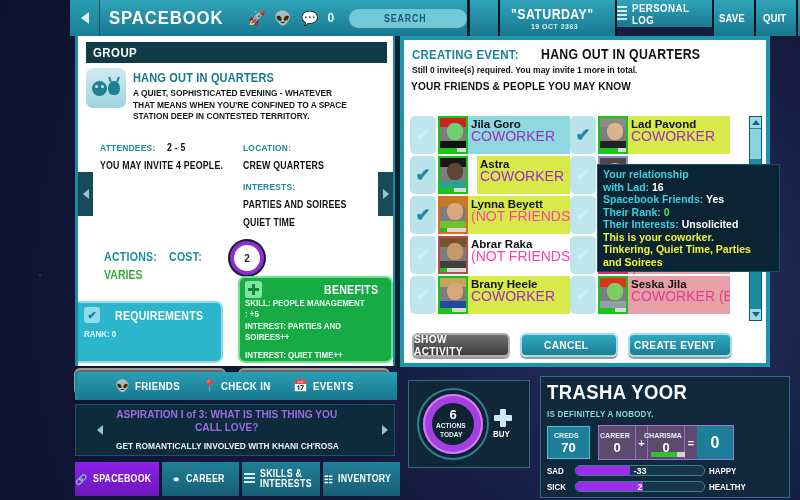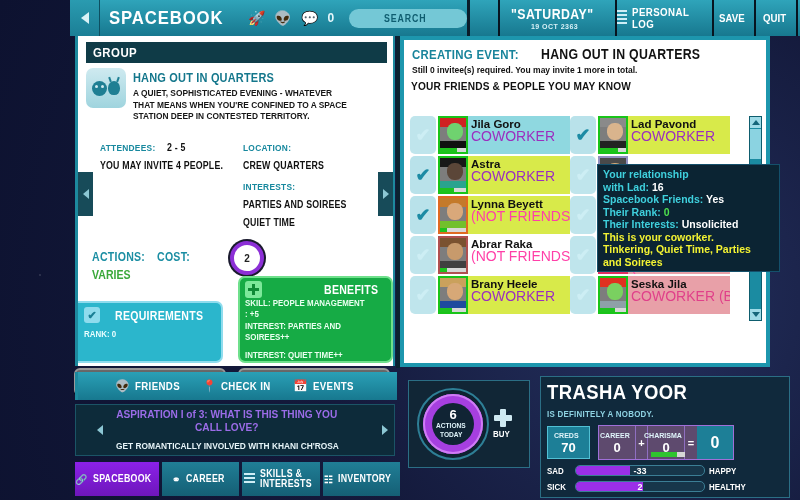--- a/index.html
+++ b/index.html
@@ -51,21 +51,21 @@
   .tb-search span { color:#0f5d70; font-size:10px; font-weight:bold; letter-spacing:1px; }
   .tb-gap { width:30px; height:36px; background:linear-gradient(#2fa4ba,#17788f); border-right:2px solid #07141f;}
   .tb-date {
     width:117px; height:36px; background:linear-gradient(#2fa4ba,#17788f);
     display:flex; flex-direction:column; align-items:center; justify-content:center;
     border-right:2px solid #07141f;
   }
   .tb-date .d1 { color:#fff; font-size:14px; font-weight:bold; letter-spacing:.5px; }
   .tb-date .d2 { color:#d8f1f7; font-size:8px; font-weight:bold; letter-spacing:.5px; }
   .tb-log {
-    width:97px; height:36px; background:linear-gradient(#2fa4ba,#17788f);
+    width:97px; height:27px; background:linear-gradient(#2fa4ba,#17788f);
     display:flex; align-items:center; justify-content:center; gap:5px;
     border-right:2px solid #07141f;
   }
   .tb-log span { color:#fff; font-size:11px; font-weight:bold; letter-spacing:.5px;}
   .listico { display:inline-block; width:11px; }
   .listico i { display:block; height:2px; background:#cfeef6; margin-bottom:2px; }
   .tb-btn {
     width:42px; height:36px; background:linear-gradient(#2fa4ba,#17788f);
     display:flex; align-items:center; justify-content:center;
     border-right:2px solid #07141f; color:#fff; font-size:11px; font-weight:bold;
@@ -106,21 +106,21 @@
   .info-val { color:#111; font-size:10px; font-weight:bold; letter-spacing:.2px; }
 
   .arrow-l, .arrow-r {
     position:absolute; width:15px; height:44px; background:#174b59;
     display:flex; align-items:center; justify-content:center; top:136px;
   }
   .arrow-l { left:0; } .arrow-r { right:0; }
   .tri-l { width:0;height:0;border-top:5px solid transparent;border-bottom:5px solid transparent;border-right:6px solid #8cc7d4;}
   .tri-r { width:0;height:0;border-top:5px solid transparent;border-bottom:5px solid transparent;border-left:6px solid #8cc7d4;}
 
-  .act-row { display:flex; padding:12px 8px 0 14px; }
+  .act-row { display:flex; padding:12px 8px 0 26px; }
   .act-col { width:50%; }
   .act-lbl { color:#1b8ea3; font-size:12px; font-weight:bold; letter-spacing:.3px; }
   .cost-val { color:#3aa83a; font-size:12px; font-weight:bold; }
   .act-circle {
     position:absolute; left:152px; top:205px; width:34px; height:34px; border-radius:50%;
     background:#fff; border:4px solid #8c2fd6;
     box-shadow:0 0 0 2px #1a1a2e;
     display:flex; align-items:center; justify-content:center;
   }
   .act-circle span { color:#222; font-size:10px; font-weight:bold; }
@@ -520,21 +520,21 @@
               <span class="c">✔</span>
             </div>
             <div class="fav" style="border-color: rgb(25, 196, 25);">
               <div class="hair" style="background:#181818"></div>
               <div class="head" style="background:#5b4638"></div>
               <div class="body" style="background:#2aa38f"></div>
               <span class="fbar" style="bottom:0">
                 <i style="width:48%"></i>
               </span>
             </div>
-            <div class="finfo" style="background: rgb(216, 234, 74);">
+            <div class="finfo" style="background: rgb(216, 234, 74); margin-left: 9px;">
               <div class="fname">Astra</div>
               <div class="frel rel-cow">COWORKER</div>
             </div>
           </div>
           <div class="frow">
             <div class="fcheck on">
               <span class="c">✔</span>
             </div>
             <div class="fav" style="border-color: rgb(224, 106, 34);">
               <div class="hair" style="background:#c47a2b"></div>
@@ -675,20 +675,31 @@
     <div class="scrollbar">
       <div class="sb-up">
         <div style="width:0;height:0;border-left:4px solid transparent;border-right:4px solid transparent;border-bottom:5px solid #15667a"></div>
       </div>
       <div class="sb-thumb"></div>
       <div class="sb-dn">
         <div style="width:0;height:0;border-left:4px solid transparent;border-right:4px solid transparent;border-top:5px solid #15667a"></div>
       </div>
     </div>
 
+    <div id="rp-btns">
+      <div id="btn-activity" class="btn-teal">
+        <span class="cond">SHOW ACTIVITY</span>
+      </div>
+      <div id="btn-cancel" class="btn-teal">
+        <span class="cond">CANCEL</span>
+      </div>
+      <div id="btn-create" class="btn-teal">
+        <span class="cond">CREATE EVENT</span>
+      </div>
+    </div>
   </div>
 
   <div id="tooltip">
     <div class="tt-line">Your relationship</div>
     <div class="tt-line">
       <span>with Lad:</span>
       <span class="tt-val">16</span>
     </div>
     <div class="tt-line">
       <span>Spacebook Friends:</span>

